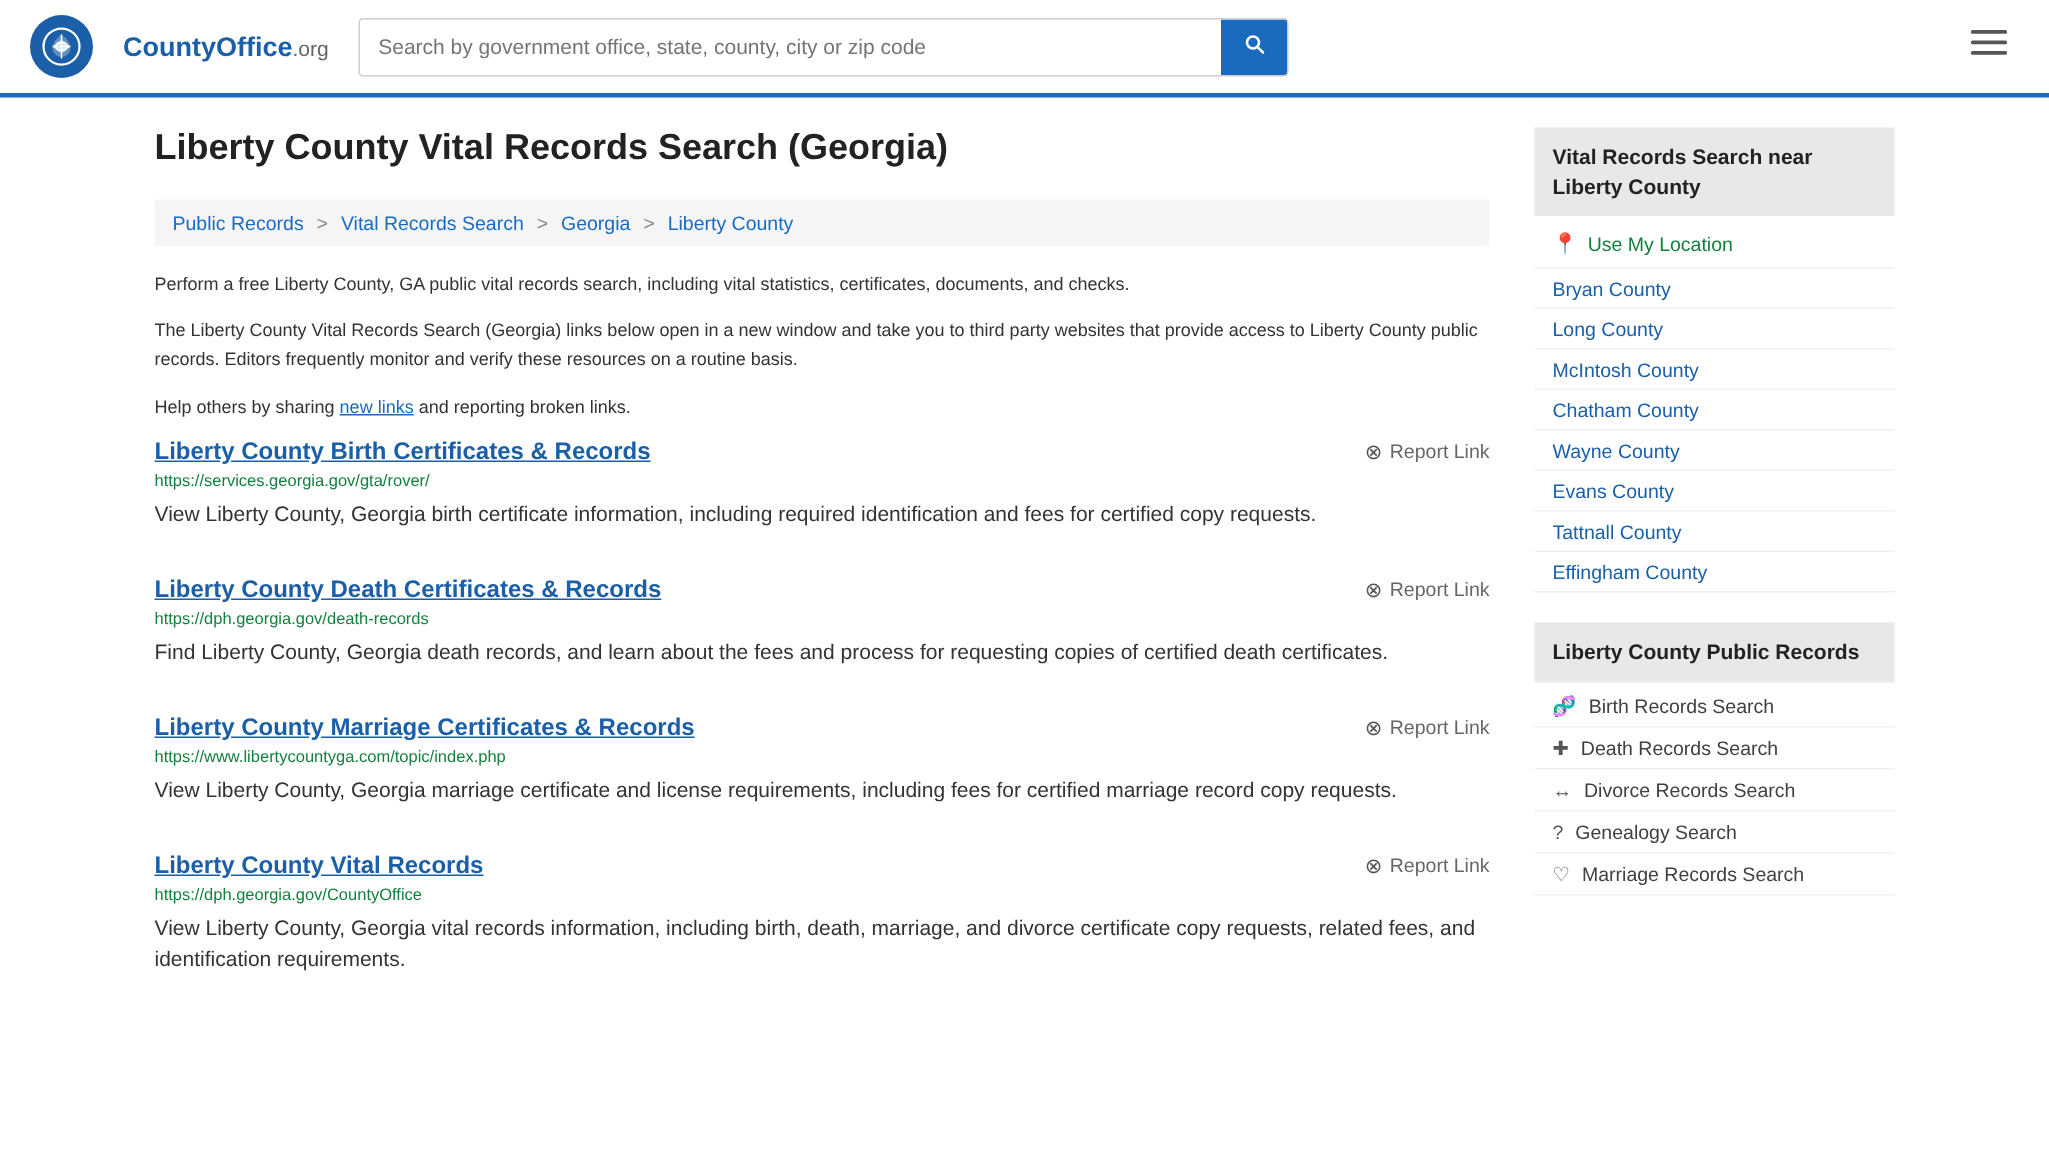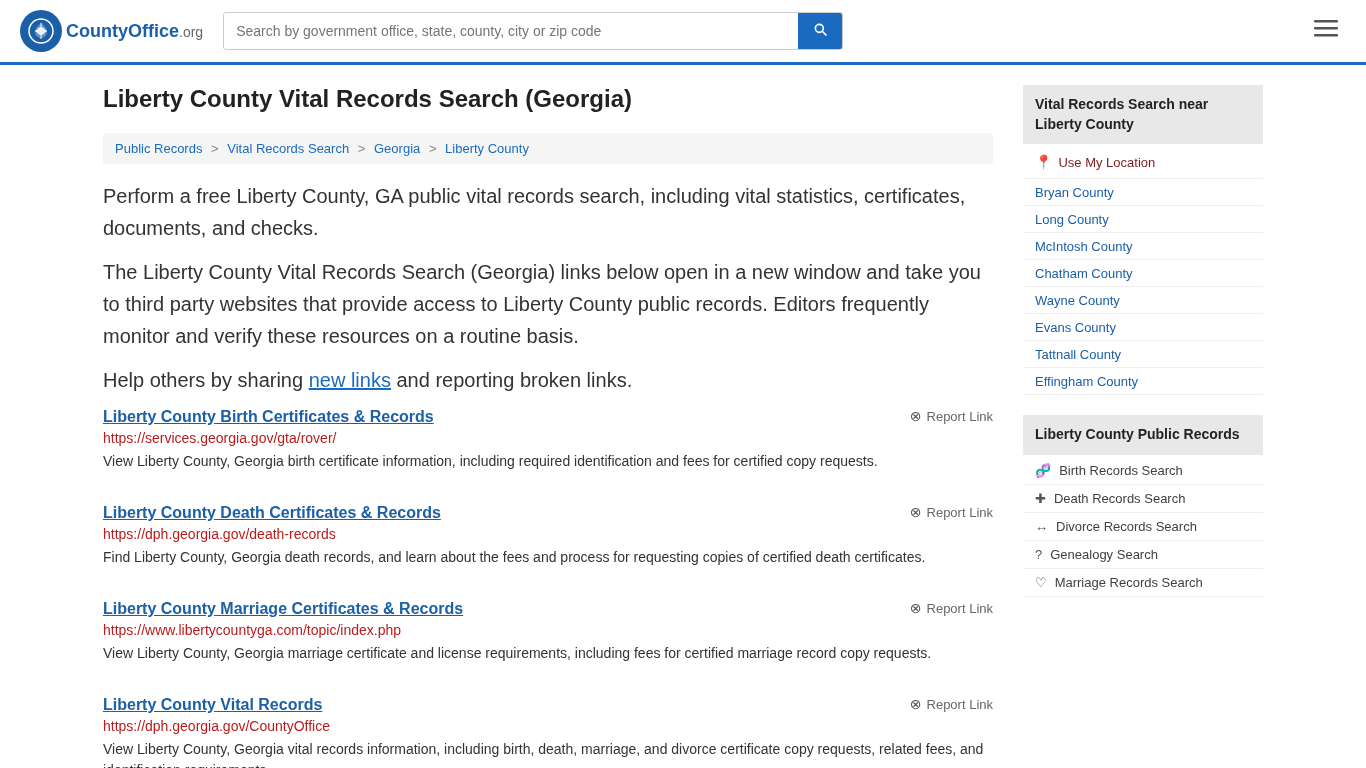--- a/index.html
+++ b/index.html
@@ -10,21 +10,21 @@
       background: #fff;
       border-bottom: 3px solid #1a6bbf;
       padding: 10px 20px;
       display: flex;
       align-items: center;
       gap: 20px;
     }
     .logo-area {
       display: flex;
       align-items: center;
-      gap: 4px;
+      gap: 20px;
       text-decoration: none;
       min-width: 180px;
     }
     .logo-circle {
       width: 42px;
       height: 42px;
       background: #1a5fa8;
       border-radius: 50%;
       display: flex;
       align-items: center;
@@ -109,21 +109,21 @@
     .breadcrumb a {
       color: #1a6bbf;
       text-decoration: none;
     }
     .breadcrumb span { margin: 0 5px; color: #888; }
 
     .description {
       margin-bottom: 12px;
       line-height: 1.6;
       color: #333;
-      font-size: 20px;
+      font-size: 12px;
     }
     .description a {
       color: #1a6bbf;
       text-decoration: underline;
     }
 
     
     .result-item {
       margin-bottom: 28px;
       padding-bottom: 4px;
@@ -148,22 +148,22 @@
       color: #666;
       font-size: 13px;
       cursor: pointer;
       white-space: nowrap;
     }
     .report-icon {
       font-size: 14px;
       color: #555;
     }
     .result-url {
-      color: #b91c1c;
-      font-size: 14px;
+      color: #15803d;
+      font-size: 11px;
       margin-bottom: 5px;
     }
     .result-desc {
       color: #333;
       font-size: 14px;
       line-height: 1.5;
     }
 
     
     .sidebar {
@@ -196,21 +196,21 @@
       font-size: 13px;
     }
     .use-my-location {
       display: flex;
       align-items: center;
       gap: 6px;
       padding: 8px 12px;
       border-bottom: 1px solid #f0f0f0;
     }
     .use-my-location a {
-      color: #7f1d1d;
+      color: #15803d;
       text-decoration: none;
       font-size: 13px;
     }
     .location-icon { color: #555; font-size: 14px; }
 
     .sidebar-records-list {
       list-style: none;
       padding: 0;
     }
     .sidebar-records-list li {

